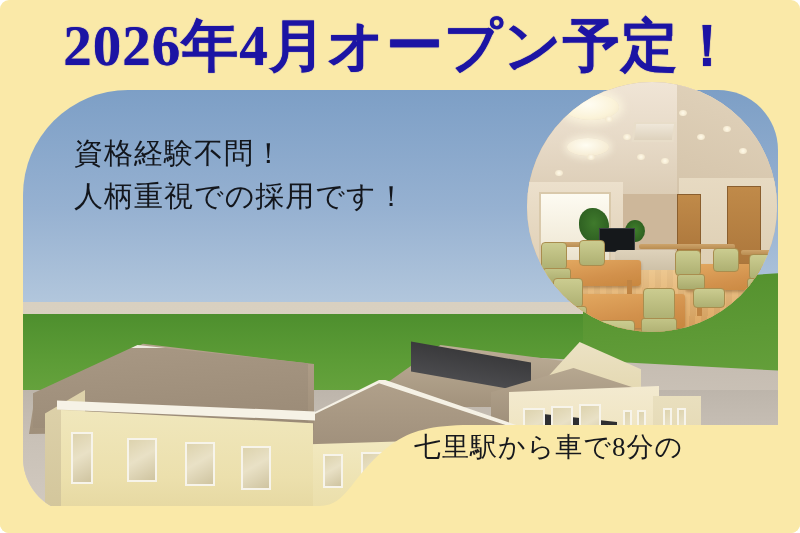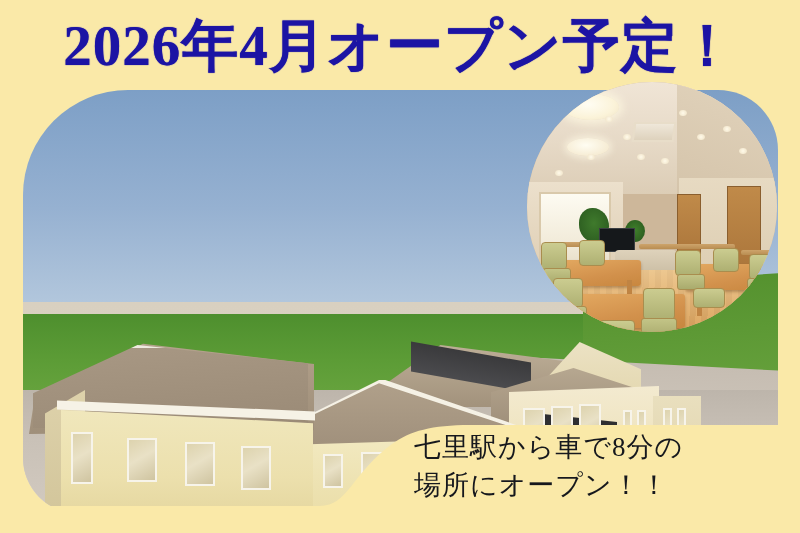--- a/index.html
+++ b/index.html
@@ -8,20 +8,21 @@
     padding: 0;
     background: #ffffff;
   }
   #poster {
     position: relative;
     width: 800px;
     height: 533px;
     overflow: hidden;
     background: #fae9a8;
     font-family: "Liberation Serif", "DejaVu Serif", serif;
+    border-radius: 9px;
   }
 
   
   .headline {
     position: absolute;
     left: 0;
     top: 8px;
     width: 800px;
     text-align: center;
     font-size: 57px;
@@ -562,26 +563,29 @@
     <div class="table-leg" style="left:170px;top:204px;width:5px;height:30px;"></div>
     <div class="table-leg" style="left:232px;top:202px;width:5px;height:28px;"></div>
     <div class="chair-back" style="left:148px;top:168px;width:26px;height:26px;"></div>
     <div class="chair-seat" style="left:150px;top:192px;width:28px;height:16px;"></div>
     <div class="chair-back" style="left:186px;top:166px;width:26px;height:24px;"></div>
     <div class="chair-back" style="left:222px;top:172px;width:28px;height:26px;"></div>
     <div class="chair-seat" style="left:220px;top:196px;width:30px;height:18px;"></div>
     <div class="chair-back" style="left:166px;top:206px;width:32px;height:20px;"></div>
   </div>
 
+  <div class="sub-text">
+    <div>資格経験不問！</div>
+    <div>人柄重視での採用です！</div>
+  </div>
 
   <svg class="bottom-panel" viewBox="0 0 800 120" preserveAspectRatio="none">
     <path d="M800,0 L800,120 L0,120 L0,93 L320,93
              C348,93 352,60 392,31
              C410,18 432,12 470,12 L800,12 Z" fill="#fae9a8"></path>
   </svg>
 
   <div class="bottom-text">
     <div>七里駅から車で8分の</div>
-    <div>場所にオープン！！</div>
   </div>
 
 
 </div>
 
 </body></html>

